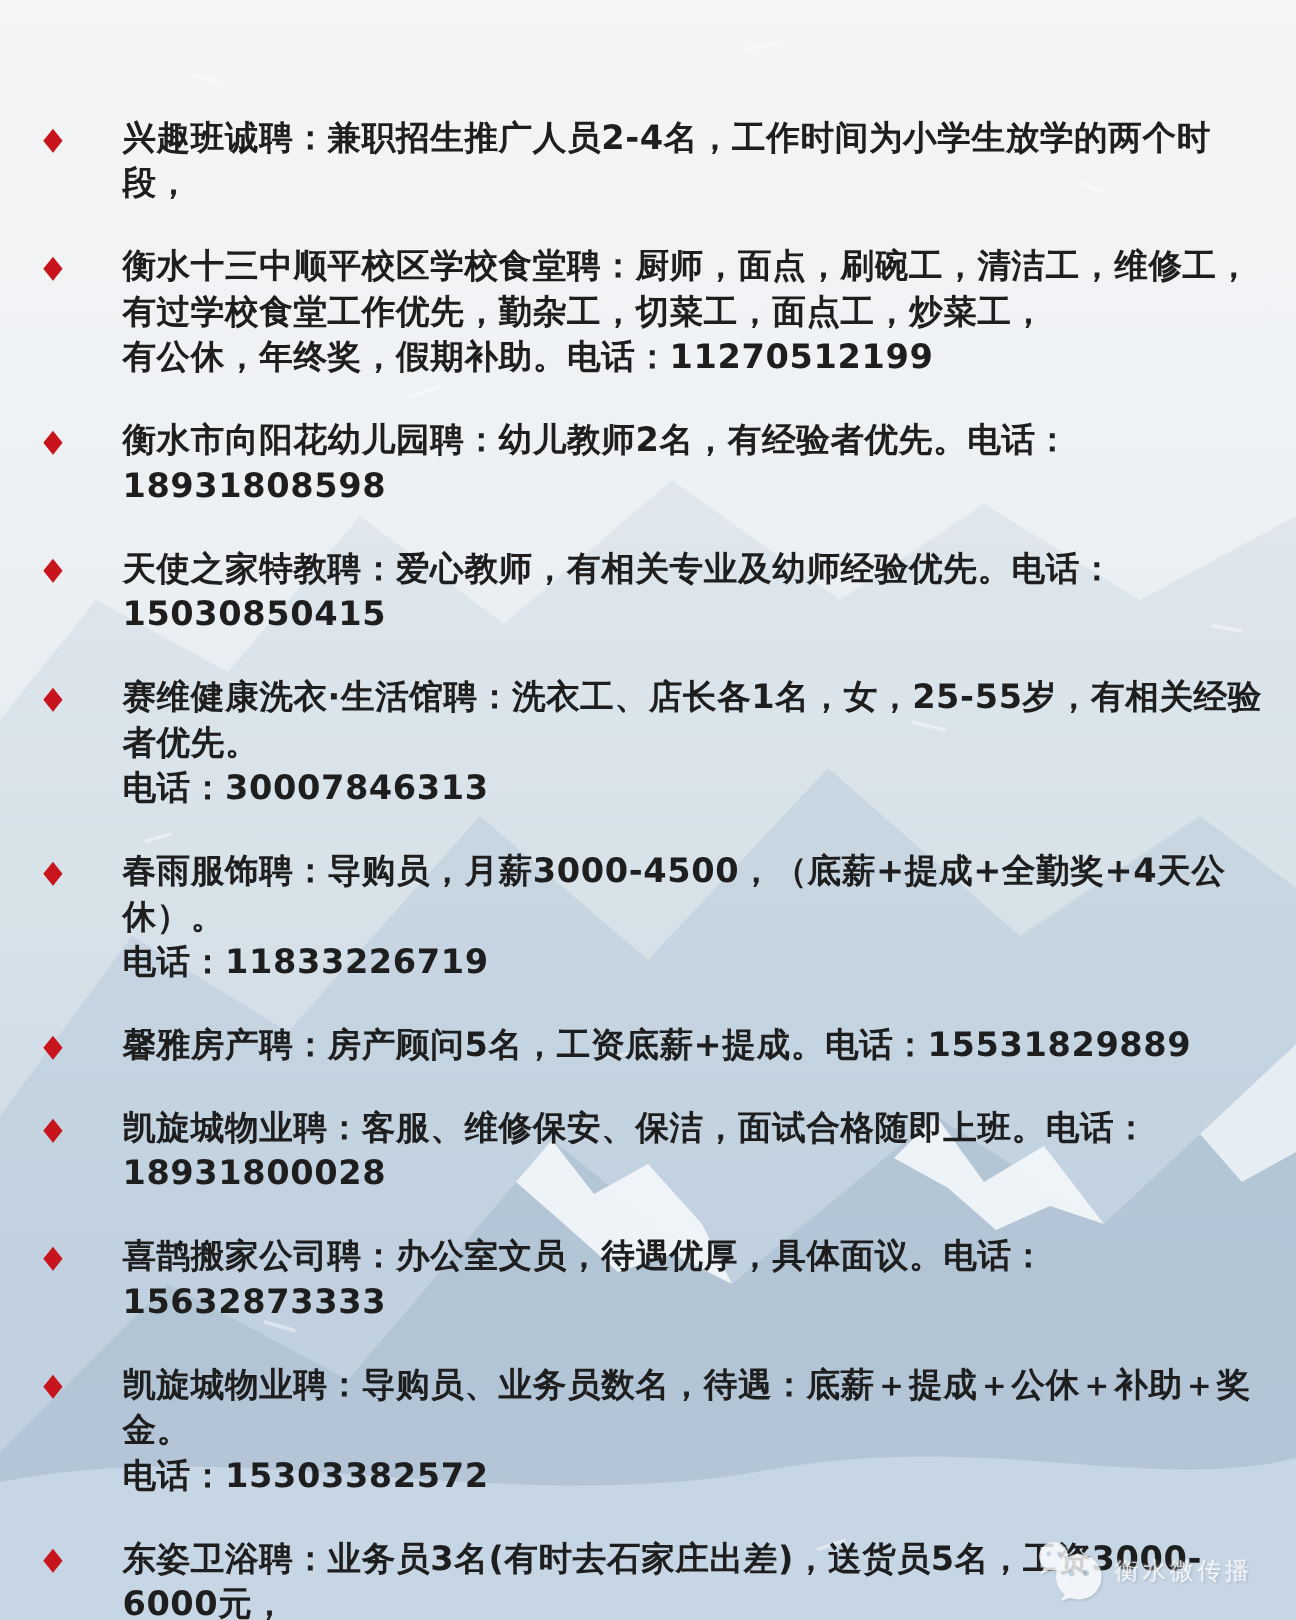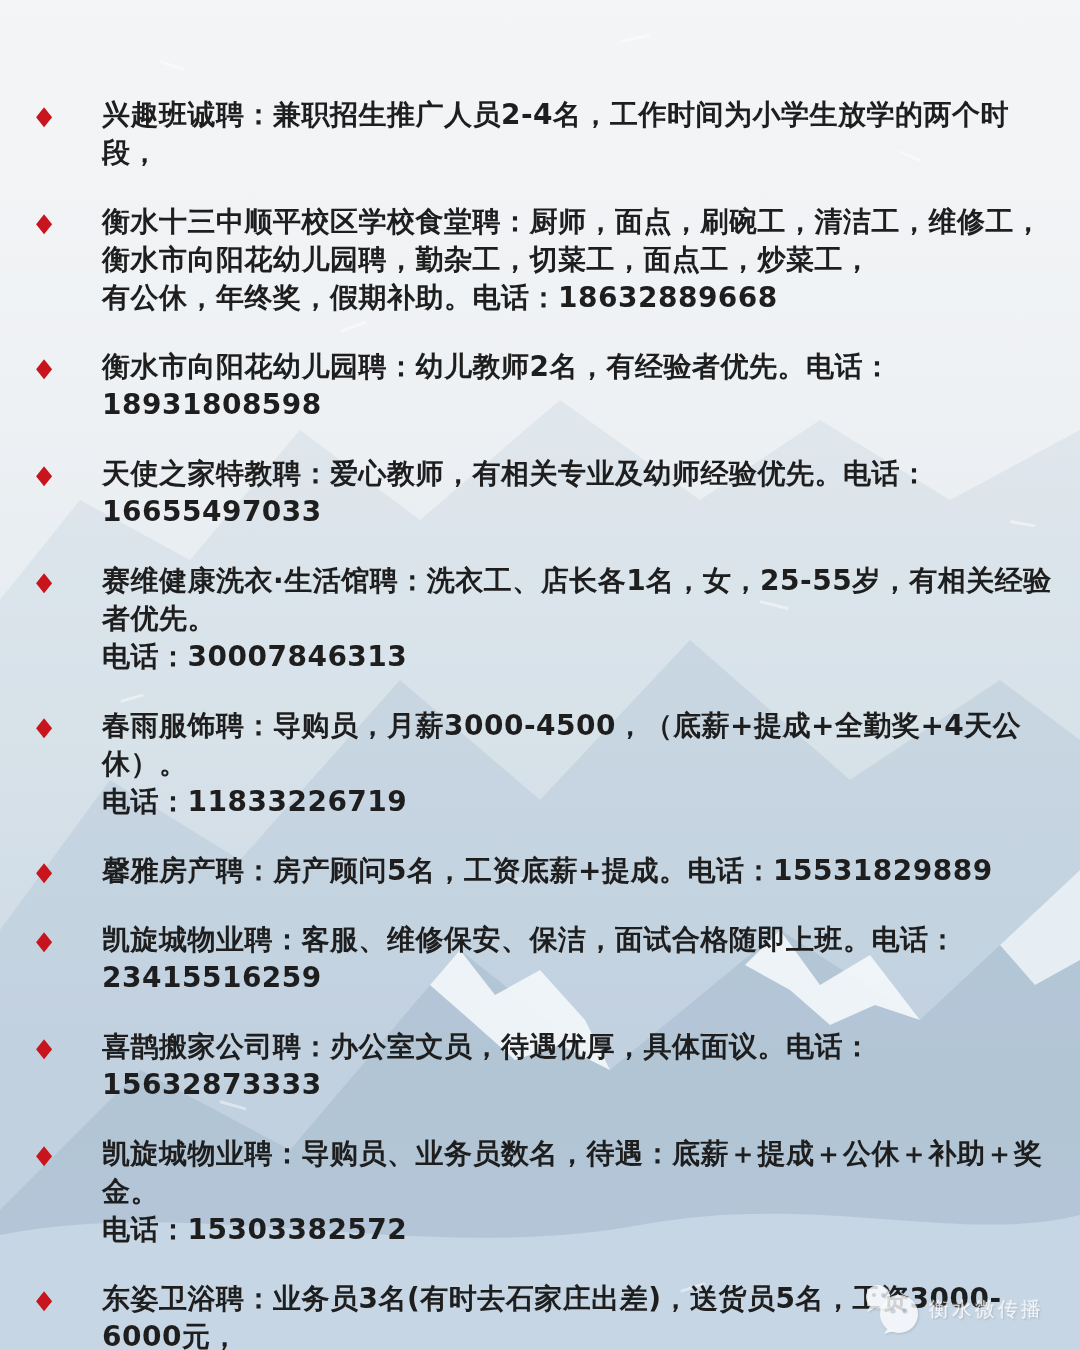--- a/index.html
+++ b/index.html
@@ -79,32 +79,32 @@
 <div class="content">
 
   <div class="listing">
     <span class="bullet" style="color: rgb(200, 20, 28);">◆</span>
     <span class="line">兴趣班诚聘：兼职招生推广人员2-4名，工作时间为小学生放学的两个时段，</span>
   </div>
 
   <div class="listing">
     <span class="bullet" style="color: rgb(200, 20, 28);">◆</span>
     <span class="line">衡水十三中顺平校区学校食堂聘：厨师，面点，刷碗工，清洁工，维修工，</span>
-    <span class="line">衡水市向阳花幼儿园聘，勤杂工，切菜工，面点工，炒菜工，</span>
-    <span class="line">有公休，年终奖，假期补助。电话：18632889668</span>
+    <span class="line">有过学校食堂工作优先，勤杂工，切菜工，面点工，炒菜工，</span>
+    <span class="line">有公休，年终奖，假期补助。电话：11270512199</span>
   </div>
 
   <div class="listing">
     <span class="bullet" style="color: rgb(200, 20, 28);">◆</span>
     <span class="line">衡水市向阳花幼儿园聘：幼儿教师2名，有经验者优先。电话：18931808598</span>
   </div>
 
   <div class="listing">
     <span class="bullet" style="color: rgb(200, 20, 28);">◆</span>
-    <span class="line">天使之家特教聘：爱心教师，有相关专业及幼师经验优先。电话：16655497033</span>
+    <span class="line">天使之家特教聘：爱心教师，有相关专业及幼师经验优先。电话：15030850415</span>
   </div>
 
   <div class="listing">
     <span class="bullet" style="color: rgb(200, 20, 28);">◆</span>
     <span class="line">赛维健康洗衣·生活馆聘：洗衣工、店长各1名，女，25-55岁，有相关经验者优先。</span>
     <span class="line">电话：30007846313</span>
   </div>
 
   <div class="listing">
     <span class="bullet" style="color: rgb(200, 20, 28);">◆</span>
@@ -112,21 +112,21 @@
     <span class="line">电话：11833226719</span>
   </div>
 
   <div class="listing">
     <span class="bullet" style="color: rgb(200, 20, 28);">◆</span>
     <span class="line">馨雅房产聘：房产顾问5名，工资底薪+提成。电话：15531829889</span>
   </div>
 
   <div class="listing">
     <span class="bullet" style="color: rgb(200, 20, 28);">◆</span>
-    <span class="line">凯旋城物业聘：客服、维修保安、保洁，面试合格随即上班。电话：23415516259</span>
+    <span class="line">凯旋城物业聘：客服、维修保安、保洁，面试合格随即上班。电话：18931800028</span>
   </div>
 
   <div class="listing">
     <span class="bullet" style="color: rgb(200, 20, 28);">◆</span>
     <span class="line">喜鹊搬家公司聘：办公室文员，待遇优厚，具体面议。电话：15632873333</span>
   </div>
 
   <div class="listing">
     <span class="bullet" style="color: rgb(200, 20, 28);">◆</span>
     <span class="line">凯旋城物业聘：导购员、业务员数名，待遇：底薪＋提成＋公休＋补助＋奖金。</span>

